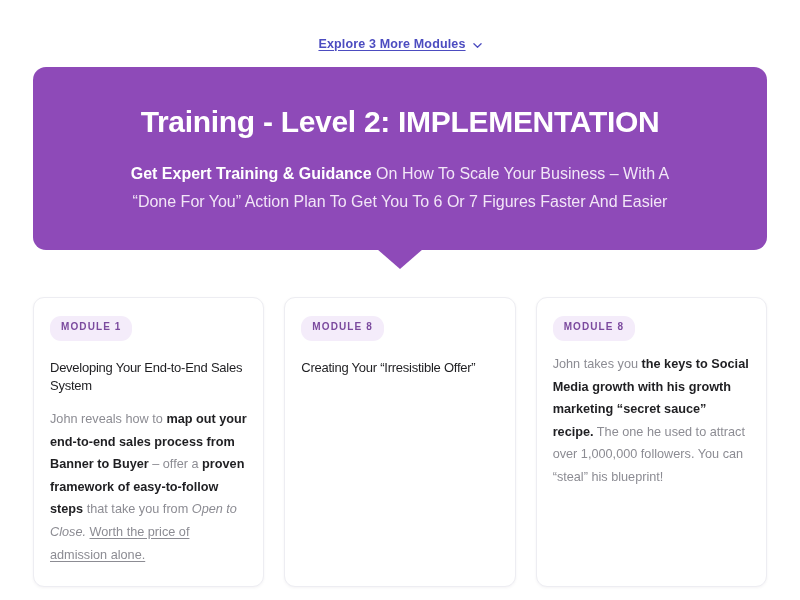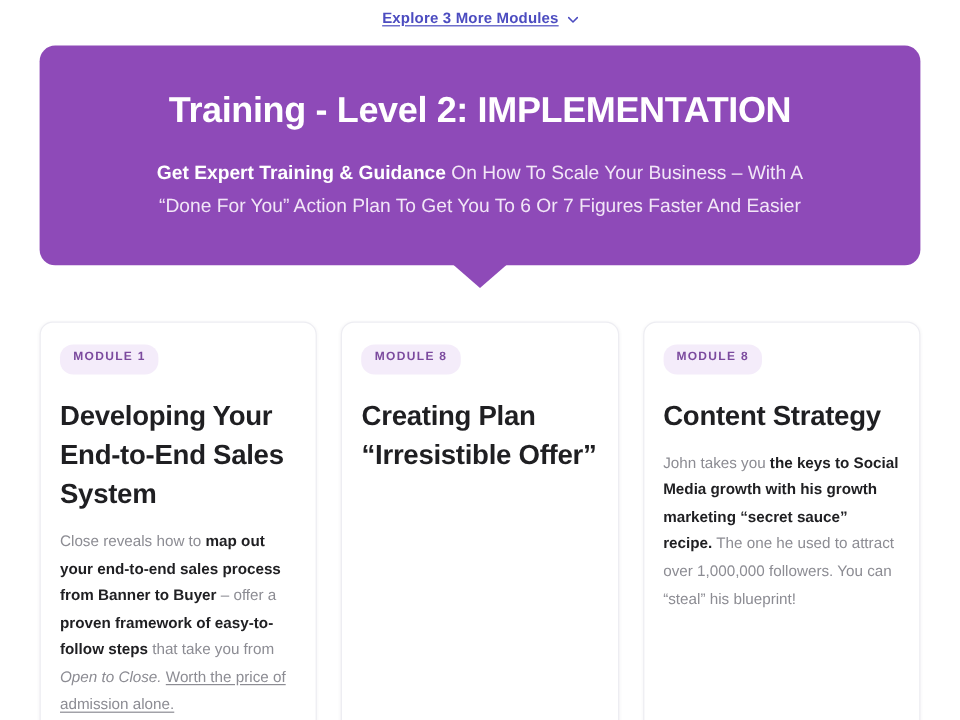--- a/index.html
+++ b/index.html
@@ -29,20 +29,21 @@
   .expand-link {
     display: inline-flex;
     align-items: flex-end;
     gap: 7px;
     color: #4c4cc0;
     font-size: 12.5px;
     font-weight: bold;
     letter-spacing: 0.15px;
     cursor: pointer;
     text-decoration: none;
+    margin-top: 29px;
   }
   .expand-link .expand-label {
     text-decoration: underline;
     text-underline-offset: 2px;
   }
   .chevron-down {
     display: inline-block;
     width: 9px;
     height: 9px;
     position: relative;
@@ -119,22 +120,22 @@
     display: inline-block;
     background: #f4ecfa;
     color: #7b4a9e;
     font-size: 10px;
     font-weight: bold;
     letter-spacing: 1.1px;
     padding: 5px 11px 9px 11px;
     border-radius: 11px;
   }
   .module-title {
-    font-size: 23px;
-    font-weight: bold;
+    font-size: 13px;
+    font-weight: normal;
     color: #1f1f22;
     line-height: 1.42;
     letter-spacing: -0.25px;
     margin: 18px 0 1px 0;
   }
   .module-body {
     font-size: 12.7px;
     line-height: 1.78;
     color: #8c8c93;
     margin: 12px 0 0 0;
@@ -171,31 +172,30 @@
     <p class="banner-sub"><b>Get Expert Training &amp; Guidance</b><span> On How To Scale Your Business – With A “Done For You” Action Plan To Get You To 6 Or 7 Figures Faster And Easier</span></p>
   </div>
   <div class="banner-tail"></div>
 </div>
 
 <div class="cards-row">
 
   <div class="module-card">
     <span class="module-badge">MODULE 1</span>
     <h2 class="module-title">Developing Your End-to-End Sales System</h2>
-    <p class="module-body"><span>Close reveals how to </span><b>map out your end-to-end sales process from Banner to Buyer</b><span> – offer a </span><b>proven framework of easy-to-follow steps</b><span> that take you from </span><i>Open to Close.</i><span> </span><u>Worth the price of admission alone.</u></p>
+    <p class="module-body"><span>John reveals how to </span><b>map out your end-to-end sales process from Banner to Buyer</b><span> – offer a </span><b>proven framework of easy-to-follow steps</b><span> that take you from </span><i>Open to Close.</i><span> </span><u>Worth the price of admission alone.</u></p>
   </div>
 
   <div class="module-card">
     <span class="module-badge">MODULE 8</span>
-    <h2 class="module-title">Creating Plan “Irresistible Offer”</h2>
+    <h2 class="module-title">Creating Your “Irresistible Offer”</h2>
   </div>
 
   <div class="module-card">
     <span class="module-badge">MODULE 8</span>
-    <h2 class="module-title">Content Strategy</h2>
     <p class="module-body"><span>John takes you </span><b>the keys to Social Media growth with his growth marketing “secret sauce” recipe.</b><span> The one he used to attract over 1,000,000 followers. You can “steal” his blueprint!</span></p>
   </div>
 
 </div>
 
 <div class="expand-link-row bottom">
   <a class="expand-link" href="#">
     <span class="expand-label">Explore 2 More Modules</span>
     <span class="chevron-down">
       <svg width="9" height="9" viewBox="0 0 10 10" aria-hidden="true">

